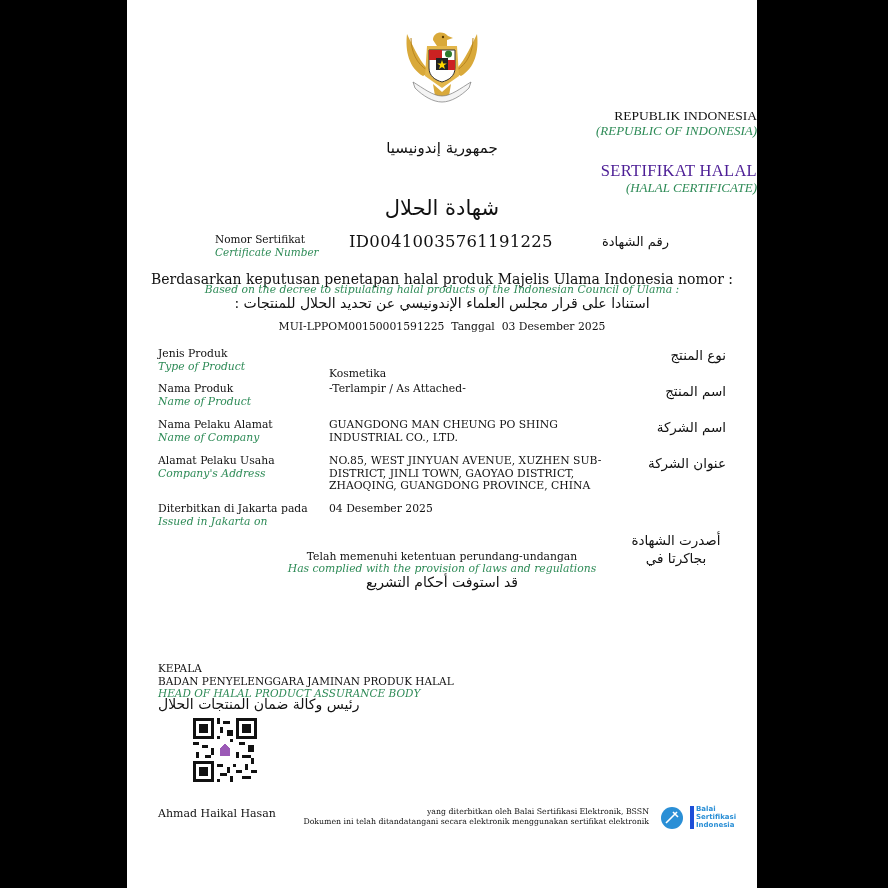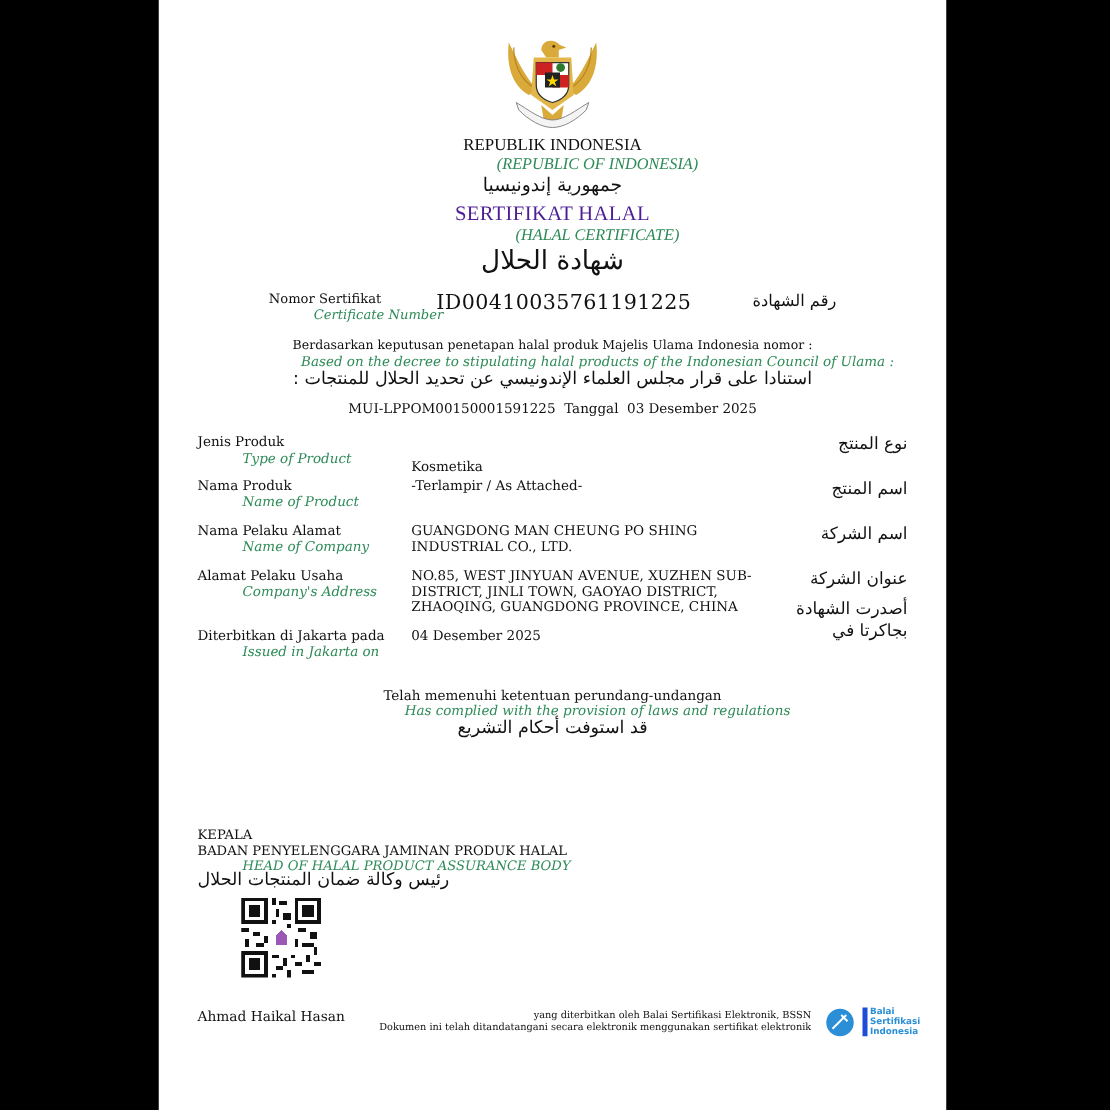--- a/index.html
+++ b/index.html
@@ -1,39 +1,39 @@
 <!DOCTYPE html>
 <html><head>
 <meta charset="utf-8">
 <style>
   html, body { margin:0; padding:0; }
   body { width:888px; height:888px; background:#000; position:relative; overflow:hidden;
          font-family:"DejaVu Serif", serif; color:#111; }
   .page { position:absolute; left:127px; top:0; width:630px; height:888px; background:#fff; }
   .abs { position:absolute; }
   .center { position:absolute; left:0; width:630px; text-align:center; }
-  .green { color:#2e8b57; font-style:italic;padding-left:36px; }
+  .green { color:#2e8b57; font-style:italic; }
   .arabic { font-family:"DejaVu Sans", sans-serif; direction:rtl; }
-  .serif { font-family:"Liberation Serif", serif; }
+  .serif { font-family:"Liberation Serif", serif;text-align:right; }
 
   
   .emblem { position:absolute; left:276px; top:26px; width:78px; height:80px; }
 
   .t-republik { top:108px; font-size:13.5px; }
   .t-republic-en { top:123px; font-size:13px; }
   .t-republic-ar { top:139px; font-size:15px; }
   .t-title { top:161px; font-size:16.5px; color:#4c1d95; letter-spacing:0.3px; }
   .t-title-en { top:180px; font-size:13px; }
   .t-title-ar { top:196px; font-size:21px; }
 
   .cert-label { left:88px; top:233px; font-size:10.5px; line-height:13px; }
   .cert-number { left:222px; top:232px; font-size:16.5px; letter-spacing:0.3px; }
   .cert-label-ar { right:88px; top:234px; font-size:13px; }
 
-  .t-decree { top:271px; font-size:10px; }
+  .t-decree { top:271px; font-size:14px; }
   .t-decree-en { top:283px; font-size:10.8px; }
   .t-decree-ar { top:295px; font-size:14px; }
   .t-decree-num { top:320px; font-size:10.8px; }
 
   .row-label { position:absolute; left:31px; font-size:10.8px; line-height:12.5px; }
   .row-value { position:absolute; left:202px; width:290px; font-size:10.8px; line-height:12.5px; }
   .row-ar { position:absolute; right:31px; font-size:13.5px; line-height:18px; text-align:right; }
 
   .t-comply { top:550px; font-size:10.8px; }
   .t-comply-en { top:562px; font-size:10.8px; }
@@ -131,21 +131,21 @@
     <div class="row-value" style="top:455px;">NO.85, WEST JINYUAN AVENUE, XUZHEN SUB-DISTRICT, JINLI TOWN, GAOYAO DISTRICT, ZHAOQING, GUANGDONG PROVINCE, CHINA</div>
     <div class="row-ar arabic" style="top:454px;">عنوان الشركة</div>
   </div>
 
   <div>
     <div class="row-label" style="top:503px;">
       <div>Diterbitkan di Jakarta pada</div>
       <div class="green">Issued in Jakarta on</div>
     </div>
     <div class="row-value" style="top:503px;">04 Desember 2025</div>
-    <div class="row-ar arabic" style="top:478px; width:100px;">أصدرت الشهادة بجاكرتا في</div>
+    <div class="row-ar arabic" style="top:531px; width:100px;text-align:center;">أصدرت الشهادة بجاكرتا في</div>
   </div>
 
   <div class="center t-comply">Telah memenuhi ketentuan perundang-undangan</div>
   <div class="center green t-comply-en">Has complied with the provision of laws and regulations</div>
   <div class="center arabic t-comply-ar">قد استوفت أحكام التشريع</div>
 
   <div class="abs sign-block">
     <div>KEPALA</div>
     <div>BADAN PENYELENGGARA JAMINAN PRODUK HALAL</div>
     <div class="green">HEAD OF HALAL PRODUCT ASSURANCE BODY</div>

